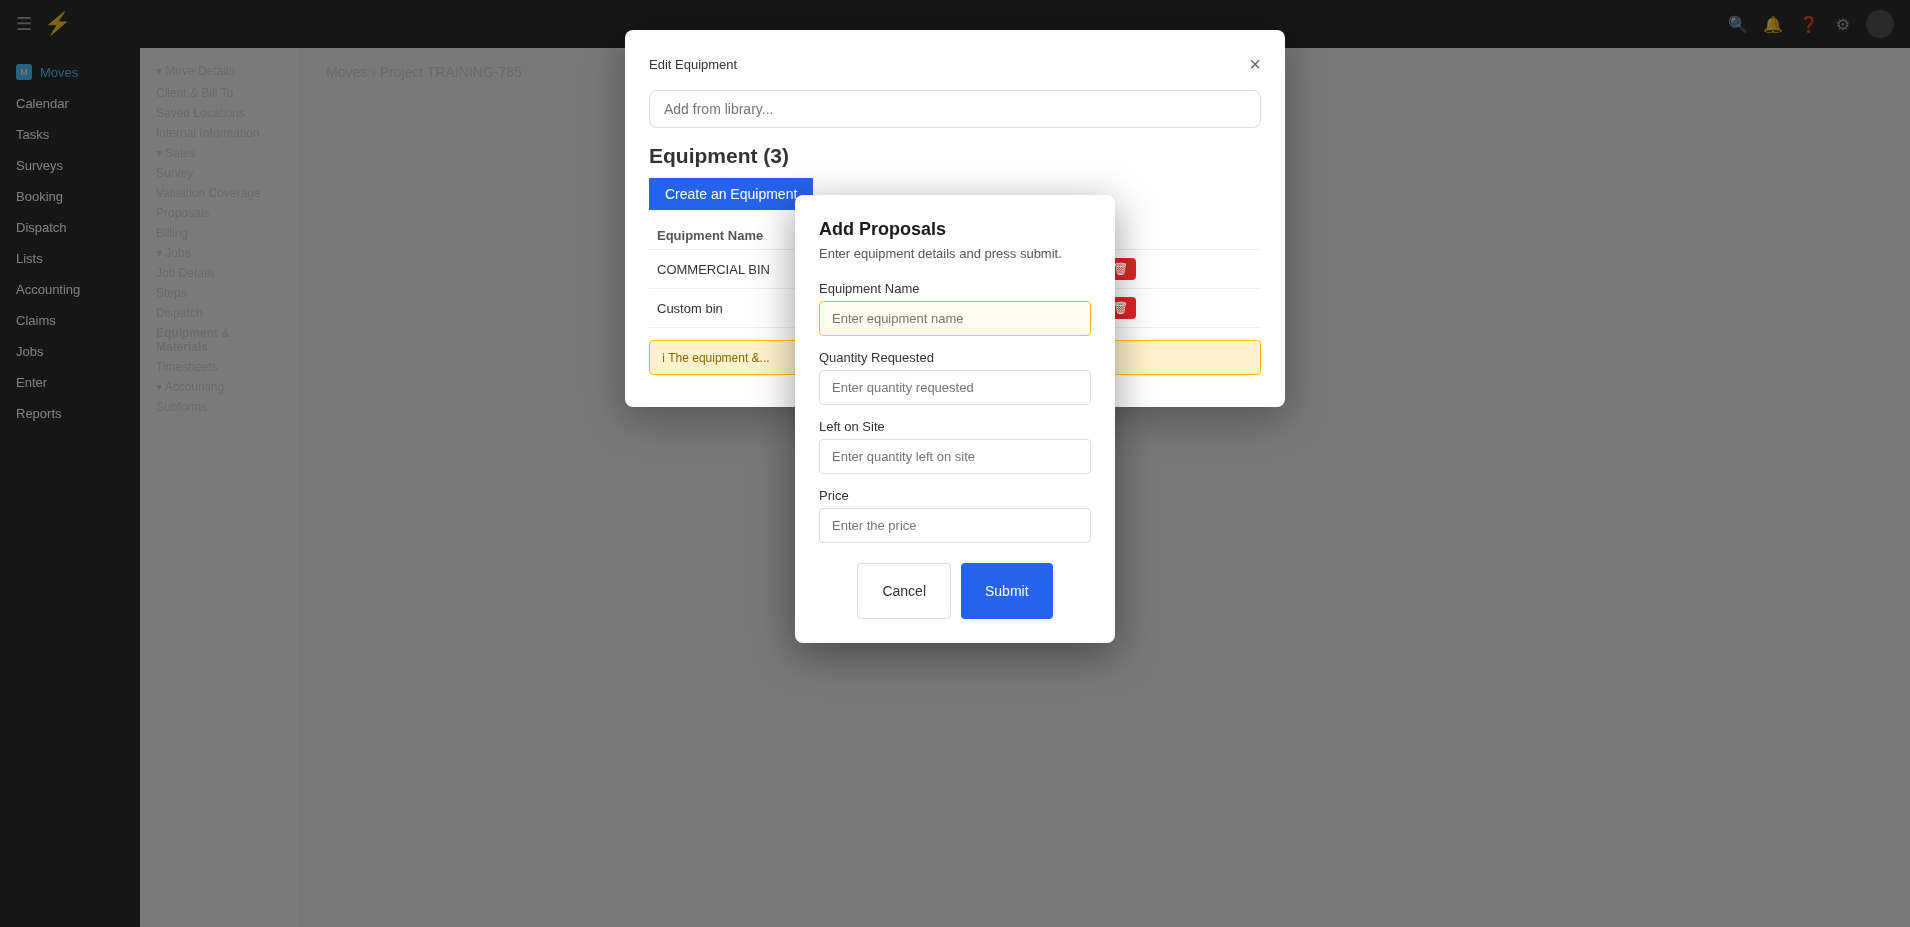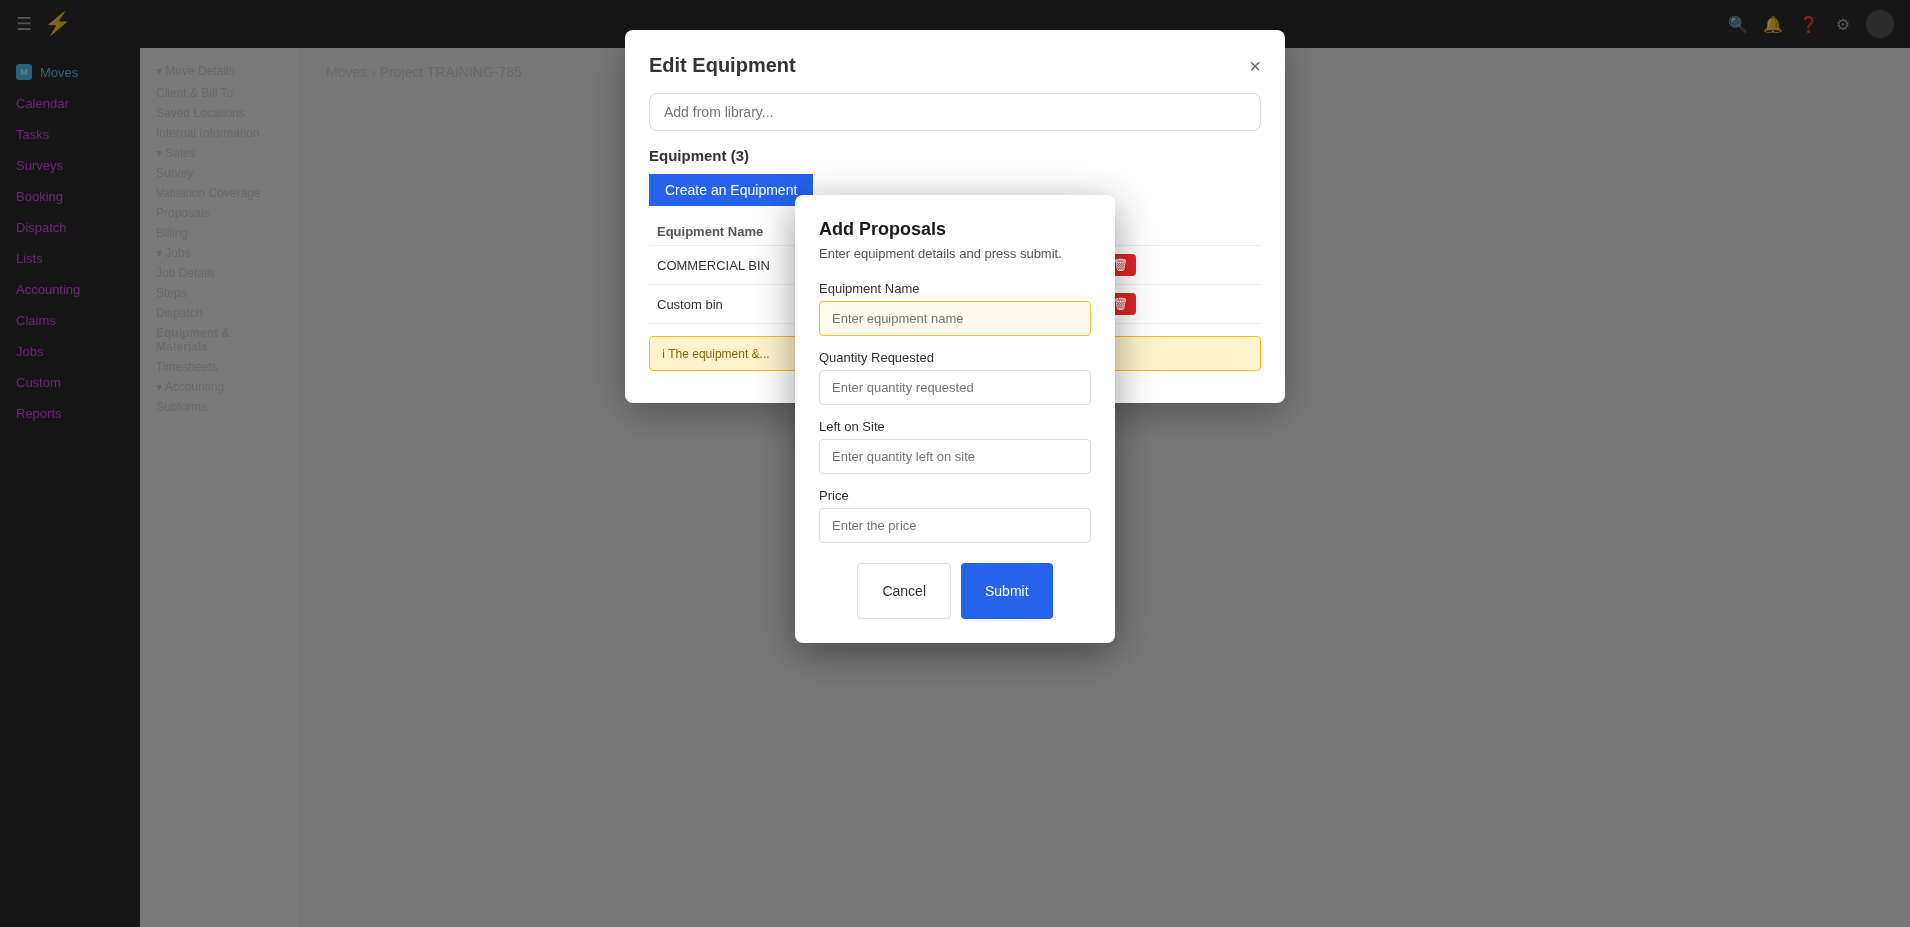--- a/index.html
+++ b/index.html
@@ -20,21 +20,21 @@
 
     
     .sidebar {
       position: absolute; top: 48px; left: 0; bottom: 0; width: 140px;
       background: #2d2d2d;
       padding: 8px 0;
       z-index: 1;
     }
     .sidebar-item {
       padding: 8px 16px;
-      color: #d946ef;
+      color: #ffffff;
       font-size: 13px;
       cursor: pointer;
       display: flex; align-items: center; gap: 8px;
     }
     .sidebar-item.active { color: #4fc3f7; }
     .sidebar-item .dot { width: 16px; height: 16px; border-radius: 3px; background: #4fc3f7; display: inline-flex; align-items: center; justify-content: center; font-size: 9px; color: white; }
 
     
     .main-content {
       position: absolute; top: 48px; left: 140px; right: 0; bottom: 0;
@@ -60,39 +60,39 @@
       z-index: 110;
       padding: 24px;
       box-shadow: 0 10px 40px rgba(0,0,0,0.3);
     }
 
     .modal-edit-header {
       display: flex; justify-content: space-between; align-items: center;
       margin-bottom: 16px;
     }
     .modal-edit-title {
-      font-size: 20px; font-weight: 700; color: #333;
+      font-size: 13px; font-weight: 400; color: #333;
     }
     .modal-close-btn {
       background: none; border: none; font-size: 20px; cursor: pointer;
       color: #666; line-height: 1;
     }
 
     .modal-search-input {
       width: 100%;
       padding: 10px 14px;
       border: 1px solid #ddd;
       border-radius: 8px;
       font-size: 14px;
       color: #999;
       margin-bottom: 16px;
     }
 
     .equipment-section-title {
-      font-size: 15px; font-weight: 600; margin-bottom: 10px; color: #333;
+      font-size: 21px; font-weight: 600; margin-bottom: 10px; color: #333;
     }
 
     .create-equipment-btn {
       background: #2563eb; color: white;
       border: none; border-radius: 0;
       padding: 8px 16px; font-size: 14px;
       cursor: pointer; margin-bottom: 12px;
     }
 
     .equipment-table {
@@ -238,21 +238,21 @@
   <div class="sidebar-item">
     <span>Accounting</span>
   </div>
   <div class="sidebar-item">
     <span>Claims</span>
   </div>
   <div class="sidebar-item">
     <span>Jobs</span>
   </div>
   <div class="sidebar-item">
-    <span>Custom</span>
+    <span>Enter</span>
   </div>
   <div class="sidebar-item">
     <span>Reports</span>
   </div>
 </div>
 
 <div class="bg-left">
   <div style="font-size:12px;color:#888;margin-bottom:8px;">▾ Move Details</div>
   <div style="font-size:12px;color:#888;margin-bottom:6px;">Client &amp; Bill To</div>
   <div style="font-size:12px;color:#888;margin-bottom:6px;">Saved Locations</div>

